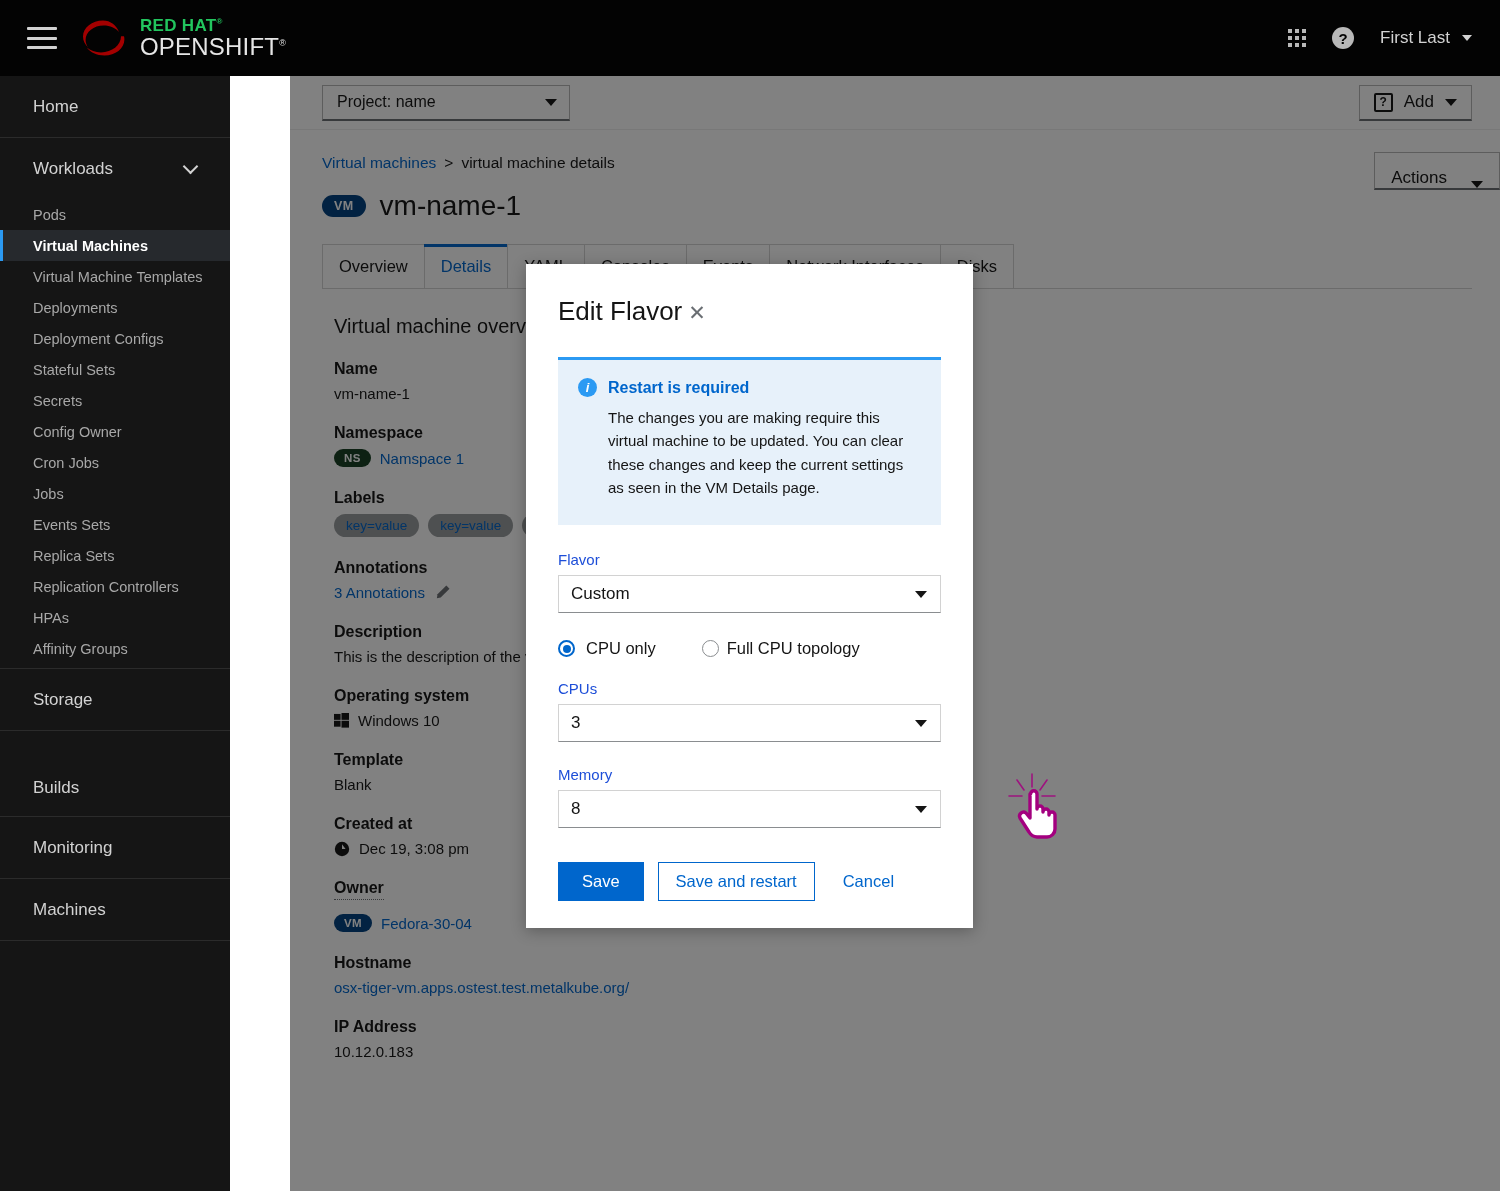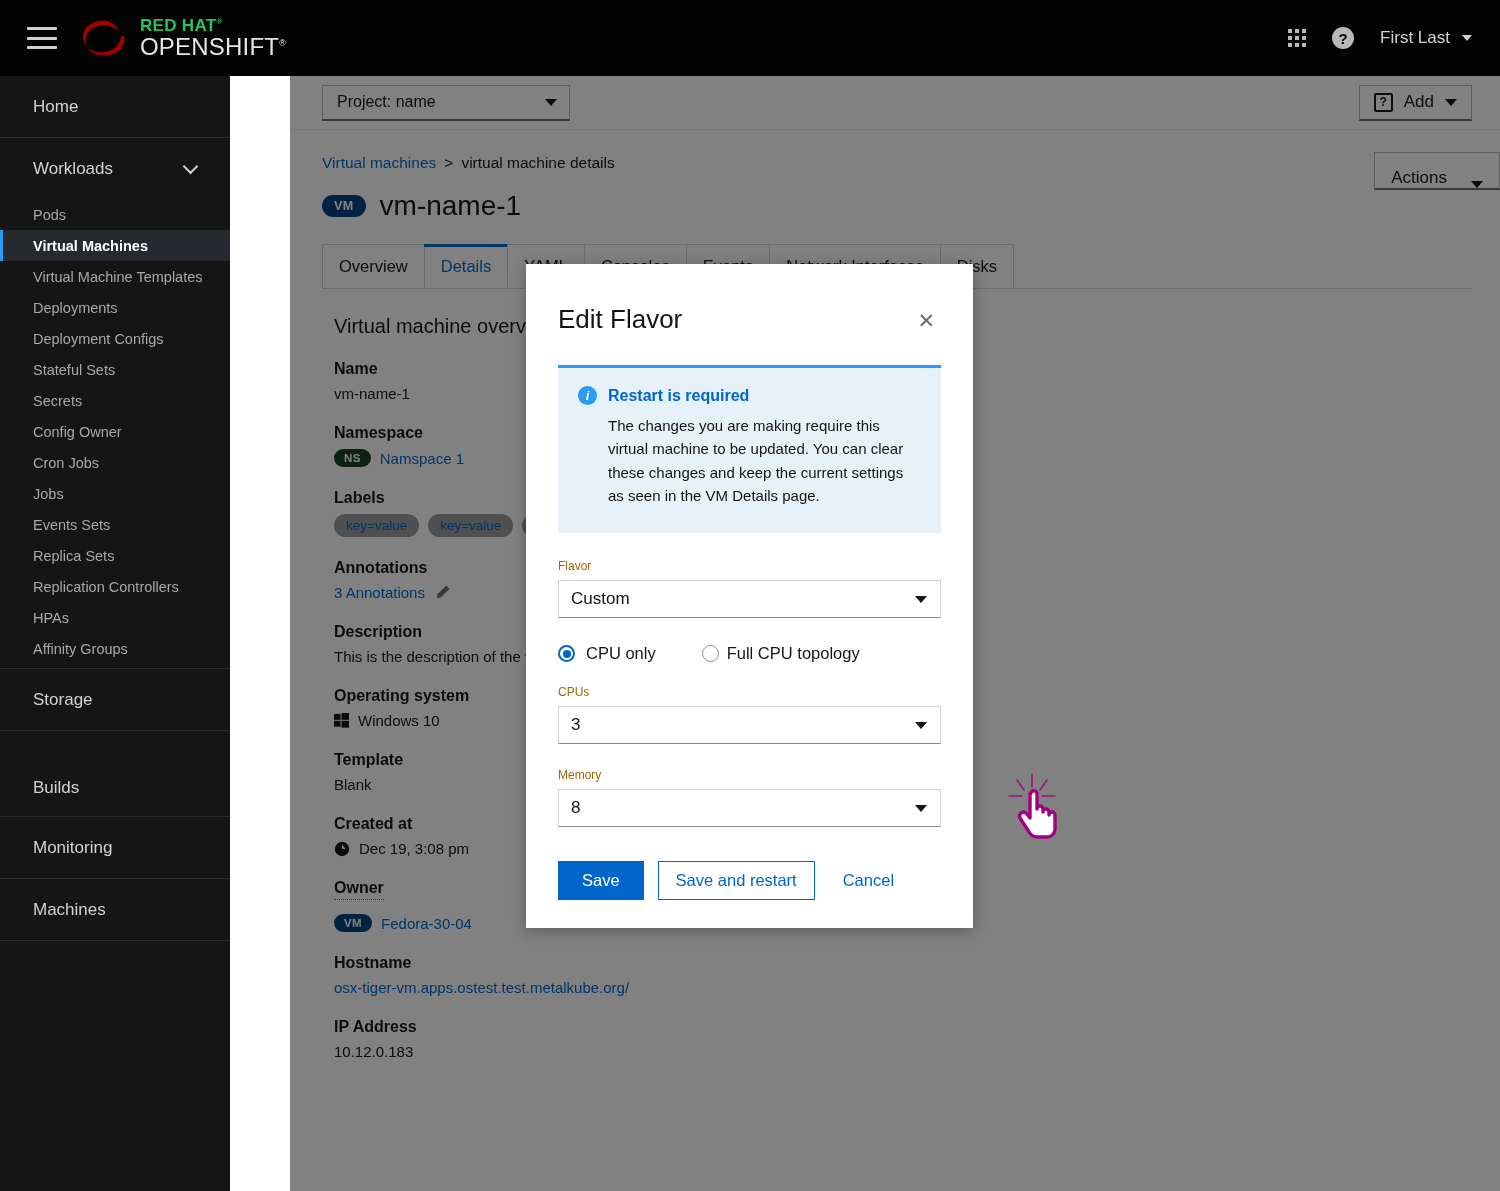--- a/index.html
+++ b/index.html
@@ -163,21 +163,21 @@
   
   .right-col { position:absolute; left: 620px; top: 26px; width: 430px; }
   .rc-row { display:flex; align-items:center; gap:10px; margin-bottom: 22px; font-size:15px;}
 
   
   .modal {
     position: absolute; left: 526px; top: 264px; width: 447px; height: 664px;
     background: #fff; z-index: 60; box-shadow: 0 3px 14px rgba(3,3,3,.28);
     padding: 0 32px;
   }
-  .modal-head { display:flex; align-items:flex-start; justify-content:space-between; padding-top: 40px;}
+  .modal-head { display:flex; align-items:flex-start; padding-top: 32px;}
   .modal-title { font-size: 26px; color:#151515; font-weight: 400; }
   .close-x {
     font-size: 21px; color: #6a6e73; cursor: pointer; line-height:1; padding: 6px;
     font-family: "Liberation Sans", sans-serif;
   }
 
   .alert {
     margin-top: 28px; background: #e7f1fa; border-top: 3px solid #2b9af3;
     padding: 18px 20px 26px 20px;
   }
@@ -186,21 +186,21 @@
     width: 19px; height: 19px; border-radius:50%; background:#2b9af3; color:#fff;
     font-size: 13px; font-weight: bold; display:flex;align-items:center;justify-content:center;
     font-style: italic; flex-shrink: 0;
   }
   .alert-title { font-size: 16px; font-weight: 600; color: #06c; }
   .alert-body {
     margin-top: 9px; margin-left: 30px; font-size: 15px; color: #151515; line-height: 1.55;
   }
 
   .form-group { margin-top: 26px; }
-  .form-label { font-size: 12px; color: #a16207; margin-bottom: 7px; }
+  .form-label { font-size: 15px; color: #1d4ed8; margin-bottom: 7px; }
   .form-select {
     height: 38px; border: 1px solid #d2d2d2; border-bottom: 1px solid #8a8d90;
     display:flex; align-items:center; justify-content:space-between;
     padding: 0 13px 0 12px; font-size: 17px; color:#151515; cursor:pointer; background:#fff;
   }
   .radios { display:flex; align-items:center; gap: 0; margin-top: 26px; }
   .radio-wrap { display:flex; align-items:center; gap:11px; cursor:pointer; font-size:16.5px; color:#151515;}
   .radio-wrap + .radio-wrap { margin-left: 46px; gap: 8px; }
   .radio {
     width: 17px; height: 17px; border-radius: 50%; border: 1px solid #8a8d90; background:#fff;

